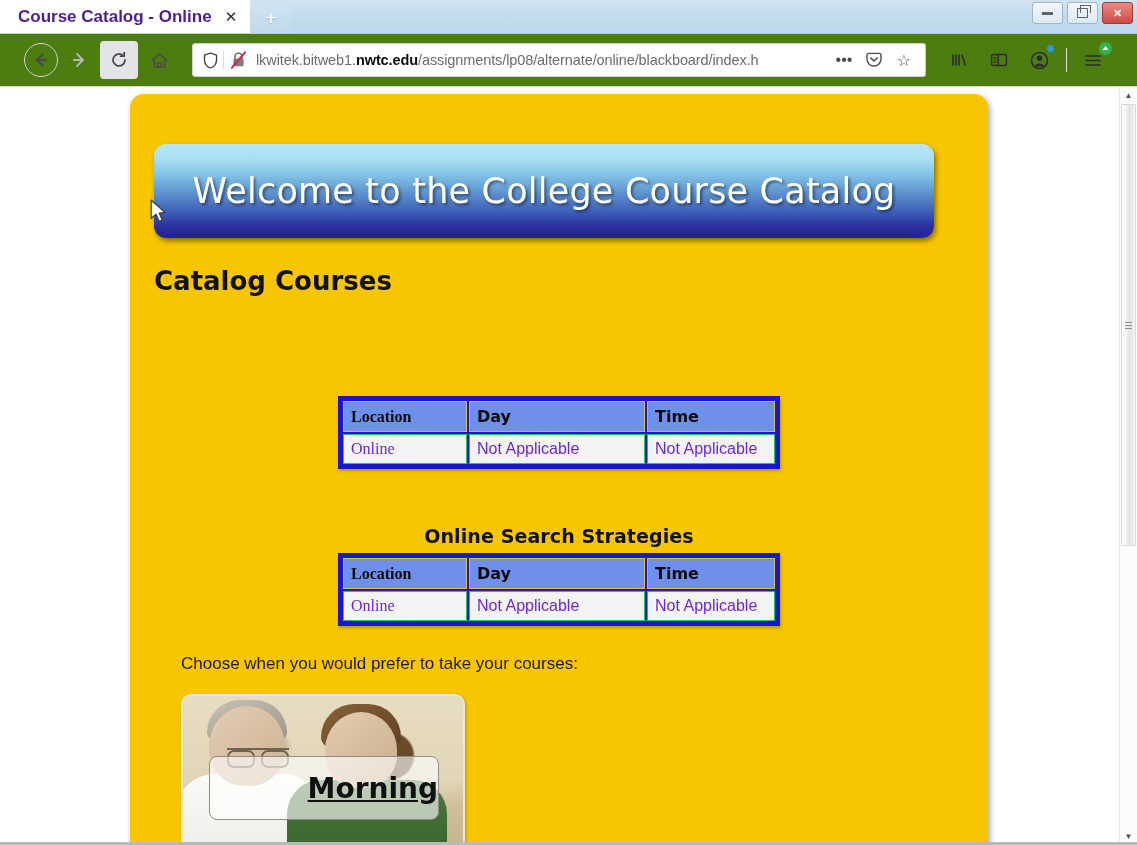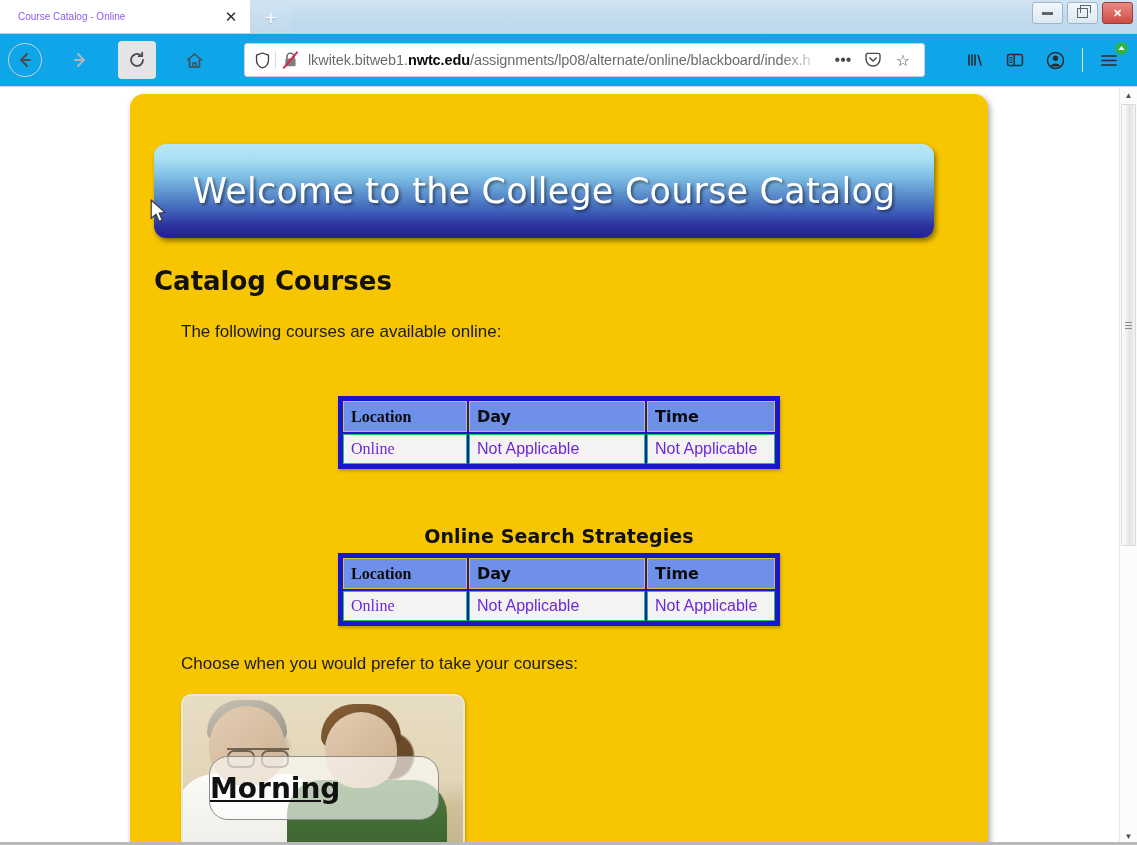--- a/index.html
+++ b/index.html
@@ -28,23 +28,24 @@
   }
   .tab {
     position: relative;
     height: 33px; width: 250px;
     background: #ffffff;
     display: flex; align-items: center;
     box-sizing: border-box;
     padding: 0 8px 0 18px;
   }
   .tab-title {
-    font-size: 10px; color: #8b5cf6;
+    font-size: 17px; color: #4c1d95;
     white-space: nowrap; overflow: hidden; text-overflow: ellipsis;
     flex: 1;
+    font-weight: bold;
   }
   .tab-close {
     width: 22px; height: 22px;
     display: flex; align-items: center; justify-content: center;
     font-size: 15px; color: #2b2b2b; line-height: 1;
     cursor: default;
   }
   .newtab {
     width: 42px; height: 30px;
     display: flex; align-items: center; justify-content: center;
@@ -74,25 +75,25 @@
     width: 9px; height: 8px; border: 1.5px solid #5a6670; display:block;
     position: relative;
   }
   .wb .restore:before{
     content:""; position:absolute; left:2px; top:-4px;
     width:9px; height:7px; border:1.5px solid #5a6670; border-bottom:none;
   }
 
   .navbar {
     height: 52px;
-    background: #0ea5e9;
+    background: #4d7c0f;
     display: flex; align-items: center;
-    padding: 0 8px;
+    padding: 0 24px;
     border-bottom: 1px solid #d7d7db;
-    gap: 19px;
+    gap: 2px;
   }
   .navbtn {
     width: 38px; height: 38px;
     display: flex; align-items: center; justify-content: center;
     border-radius: 4px;
     color: #4a4a4f;
   }
   .navbtn.back { border: 1px solid #cfcfd4; border-radius: 50%; width: 32px; height: 32px; }
   .navbtn.fwd { color: #b6b6bb; }
   .navbtn.reload { background: #e4e4e6; }
@@ -285,22 +286,22 @@
     position: absolute; left: 104px; top: 84px;
     width: 160px; height: 124px; border-radius: 34px 34px 0 0;
     background: linear-gradient(to bottom, #4e7a3c, #2f5226);
   }
   .morning-link {
     position: absolute;
     left: 26px; top: 60px;
     width: 228px; height: 62px;
     background: rgba(255,255,255,.62);
     border: 1px solid #8d8d8d;
-    border-radius: 19px;
-    display: flex; align-items: center; justify-content: flex-start;
+    border-radius: 8px;
+    display: flex; align-items: center; justify-content: flex-end;
   }
   .morning-text {
     font-size: 28px; font-weight: bold; color: #111111;
     text-decoration: underline;
     font-family: "DejaVu Sans", sans-serif;
   }
 
   
   .scrollbar {
     position: absolute;
@@ -456,21 +457,20 @@
   <div class="viewport">
     <div class="page-scroll-area">
 
       <div class="content-box">
 
         <div class="banner">
           <span class="banner-text">Welcome to the College Course Catalog</span>
         </div>
 
         <div class="h2">Catalog Courses</div>
-        <div class="intro">The following courses are available online:</div>
 
         <div class="course-block" style="top:302px;">
           <table class="ctable">
             <thead>
               <tr>
                 <th>Location</th>
                 <th>Day</th>
                 <th>Time</th>
               </tr>
             </thead>

